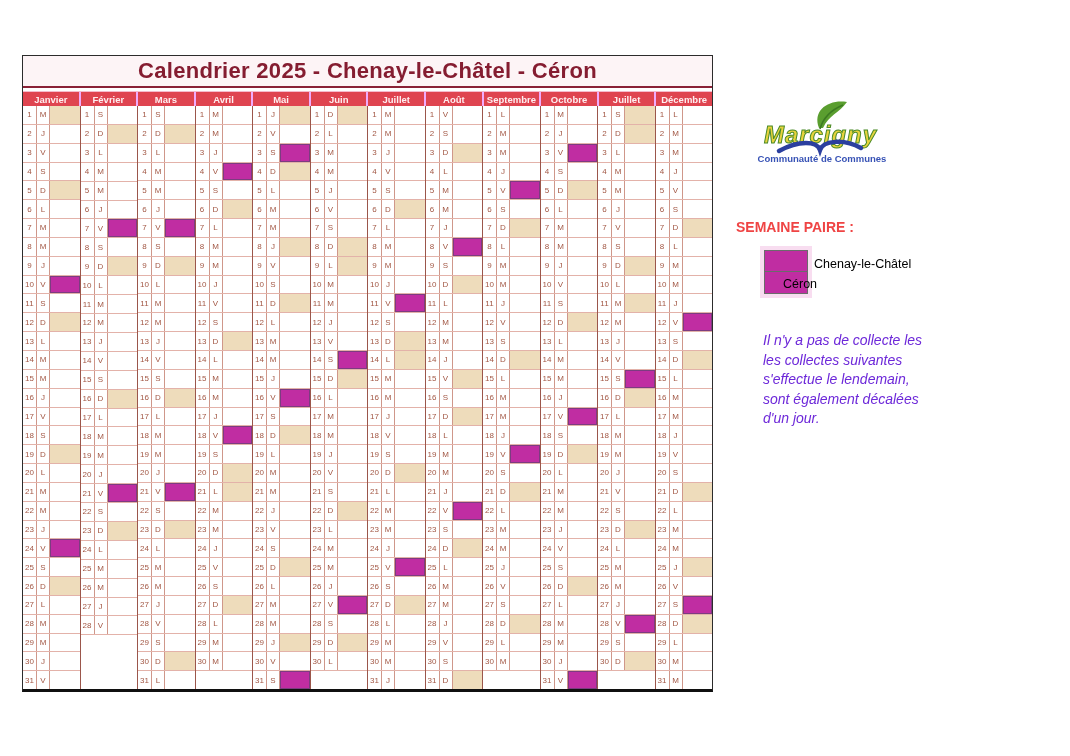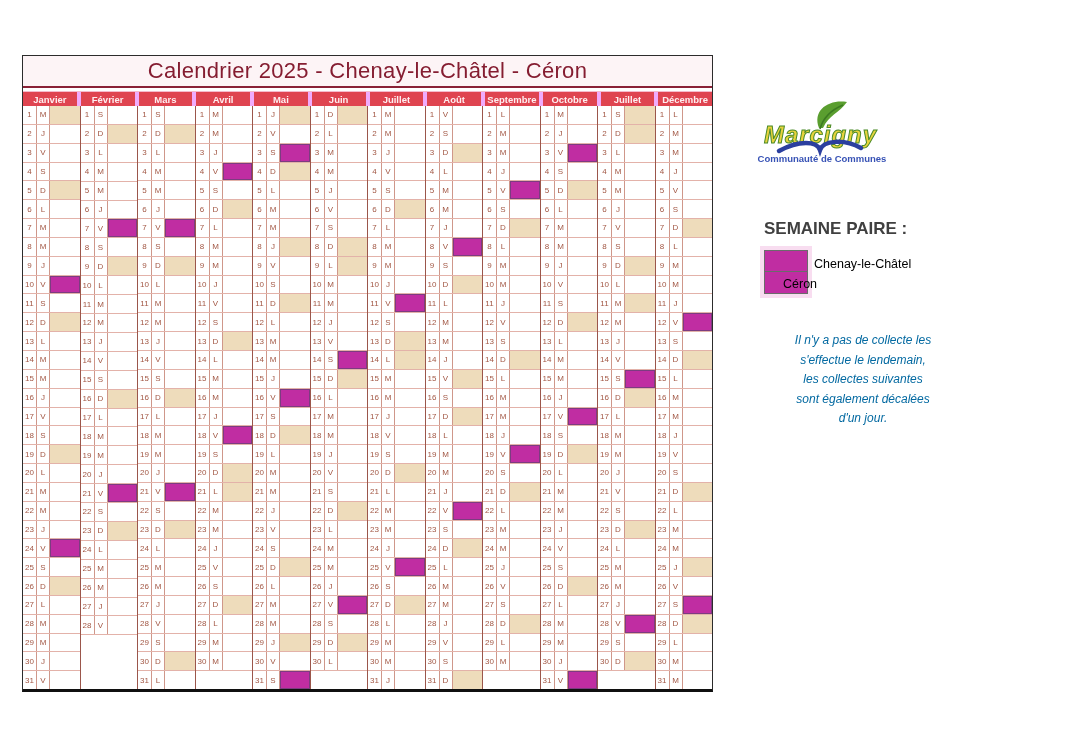--- a/index.html
+++ b/index.html
@@ -5,52 +5,52 @@
   html,body{margin:0;padding:0;}
   body{width:1070px;height:756px;background:#ffffff;position:relative;
        font-family:"Liberation Sans","DejaVu Sans",sans-serif;overflow:hidden;}
 
   
   .cal{position:absolute;left:22px;top:55px;width:691px;height:637px;
        border:1px solid #2c2c2c;border-bottom:3px solid #101010;background:#fff;
        display:flex;flex-direction:column;box-sizing:border-box;}
   .cal-title{height:30px;flex:0 0 30px;background:#fdf4f6;border-bottom:2px solid #8a2136;
        display:flex;align-items:center;justify-content:center;
-       font-size:22px;font-weight:normal;color:#851d31;letter-spacing:.3px;}
+       font-size:22px;font-weight:bold;color:#851d31;letter-spacing:.3px;}
   .gap{height:3px;flex:0 0 3px;background:#ffffff;border-bottom:1px solid #f4bccd;}
   .months-row{height:14px;flex:0 0 14px;background:#df4450;display:flex;}
   .month-head{flex:1 1 0;min-width:0;display:flex;align-items:center;justify-content:center;
-       color:#ffeef0;font-size:9.5px;font-weight:bold;border-left:4px solid #f0abfc;
+       color:#ffeef0;font-size:9.5px;font-weight:bold;border-left:2px solid #f0abfc;
        white-space:nowrap;overflow:hidden;}
   .month-head:first-child{border-left:none;}
   .grid{flex:1 1 auto;display:flex;}
   .month-col{flex:1 1 0;min-width:0;display:flex;flex-direction:column;border-left:1px solid #9b564b;}
   .month-col:first-child{border-left:none;}
   .day-row{flex:1 1 0;display:flex;align-items:stretch;border-bottom:1px solid #e3b2a9;box-sizing:border-box;}
   .day-row:last-child{border-bottom:none;text-align:center;}
   .day-row.blank{border-bottom:none;background:#fff;}
   .num{width:13px;flex:0 0 13px;display:flex;align-items:center;justify-content:center;
        font-size:8px;color:#a25744;border-right:1px solid #cf978a;background:#fff;}
   .let{width:12px;flex:0 0 12px;display:flex;align-items:center;justify-content:center;
        font-size:8px;color:#a25744;border-right:1px solid #cf978a;background:#fff;}
   .hl{flex:1 1 auto;background:#fff;}
   .hl.beige{background:#eedcbb;}
   .hl.magenta{background:#c02da2;box-shadow:inset 0 0 0 1px #7c3c80;}
 
   
   .logo{position:absolute;left:757px;top:98px;width:135px;height:68px;}
-  .legend-heading{position:absolute;left:764px;top:219px;font-size:17px;font-weight:bold;color:#404040;}
+  .legend-heading{position:absolute;left:736px;top:219px;font-size:14px;font-weight:bold;color:#ef4444;}
   .swatch{position:absolute;left:764px;top:250px;width:44px;height:44px;
        outline:4px solid #f8ddf0;border:1px solid #6b6b6b;box-sizing:border-box;}
   .swatch .half{height:50%;background:#c02da2;box-sizing:border-box;}
   .swatch .half.top{border-bottom:1px solid #6b6b6b;}
   .legend-label-1{position:absolute;left:814px;top:257px;font-size:12.5px;color:#000;text-align:right;}
   .legend-label-2{position:absolute;left:783px;top:277px;font-size:12.5px;color:#000;}
-  .note{position:absolute;left:763px;top:331px;width:200px;font-size:12px;font-style:italic;
-       color:#0369a1;line-height:19.5px;text-align:center;}
+  .note{position:absolute;left:763px;top:331px;width:200px;font-size:14px;font-style:italic;
+       color:#6d28d9;line-height:19.5px;}
 </style>
 </head>
 <body>
 
 <div class="cal">
   <div class="cal-title">Calendrier 2025 - Chenay-le-Châtel - Céron</div>
   <div class="gap"></div>
   <div class="months-row">
       <div class="month-head">Janvier</div>
       <div class="month-head">Février</div>
@@ -1939,17 +1939,17 @@
 
 <div class="swatch">
   <div class="half top"></div>
   <div class="half"></div>
 </div>
 <div class="legend-label-1">Chenay-le-Châtel</div>
 <div class="legend-label-2">Céron</div>
 
 <div class="note">
     <div>Il n'y a pas de collecte les</div>
+    <div>les collectes suivantes</div>
     <div>s'effectue le lendemain,</div>
-    <div>les collectes suivantes</div>
     <div>sont également décalées</div>
     <div>d'un jour.</div>
   </div>
 
 </body></html>

